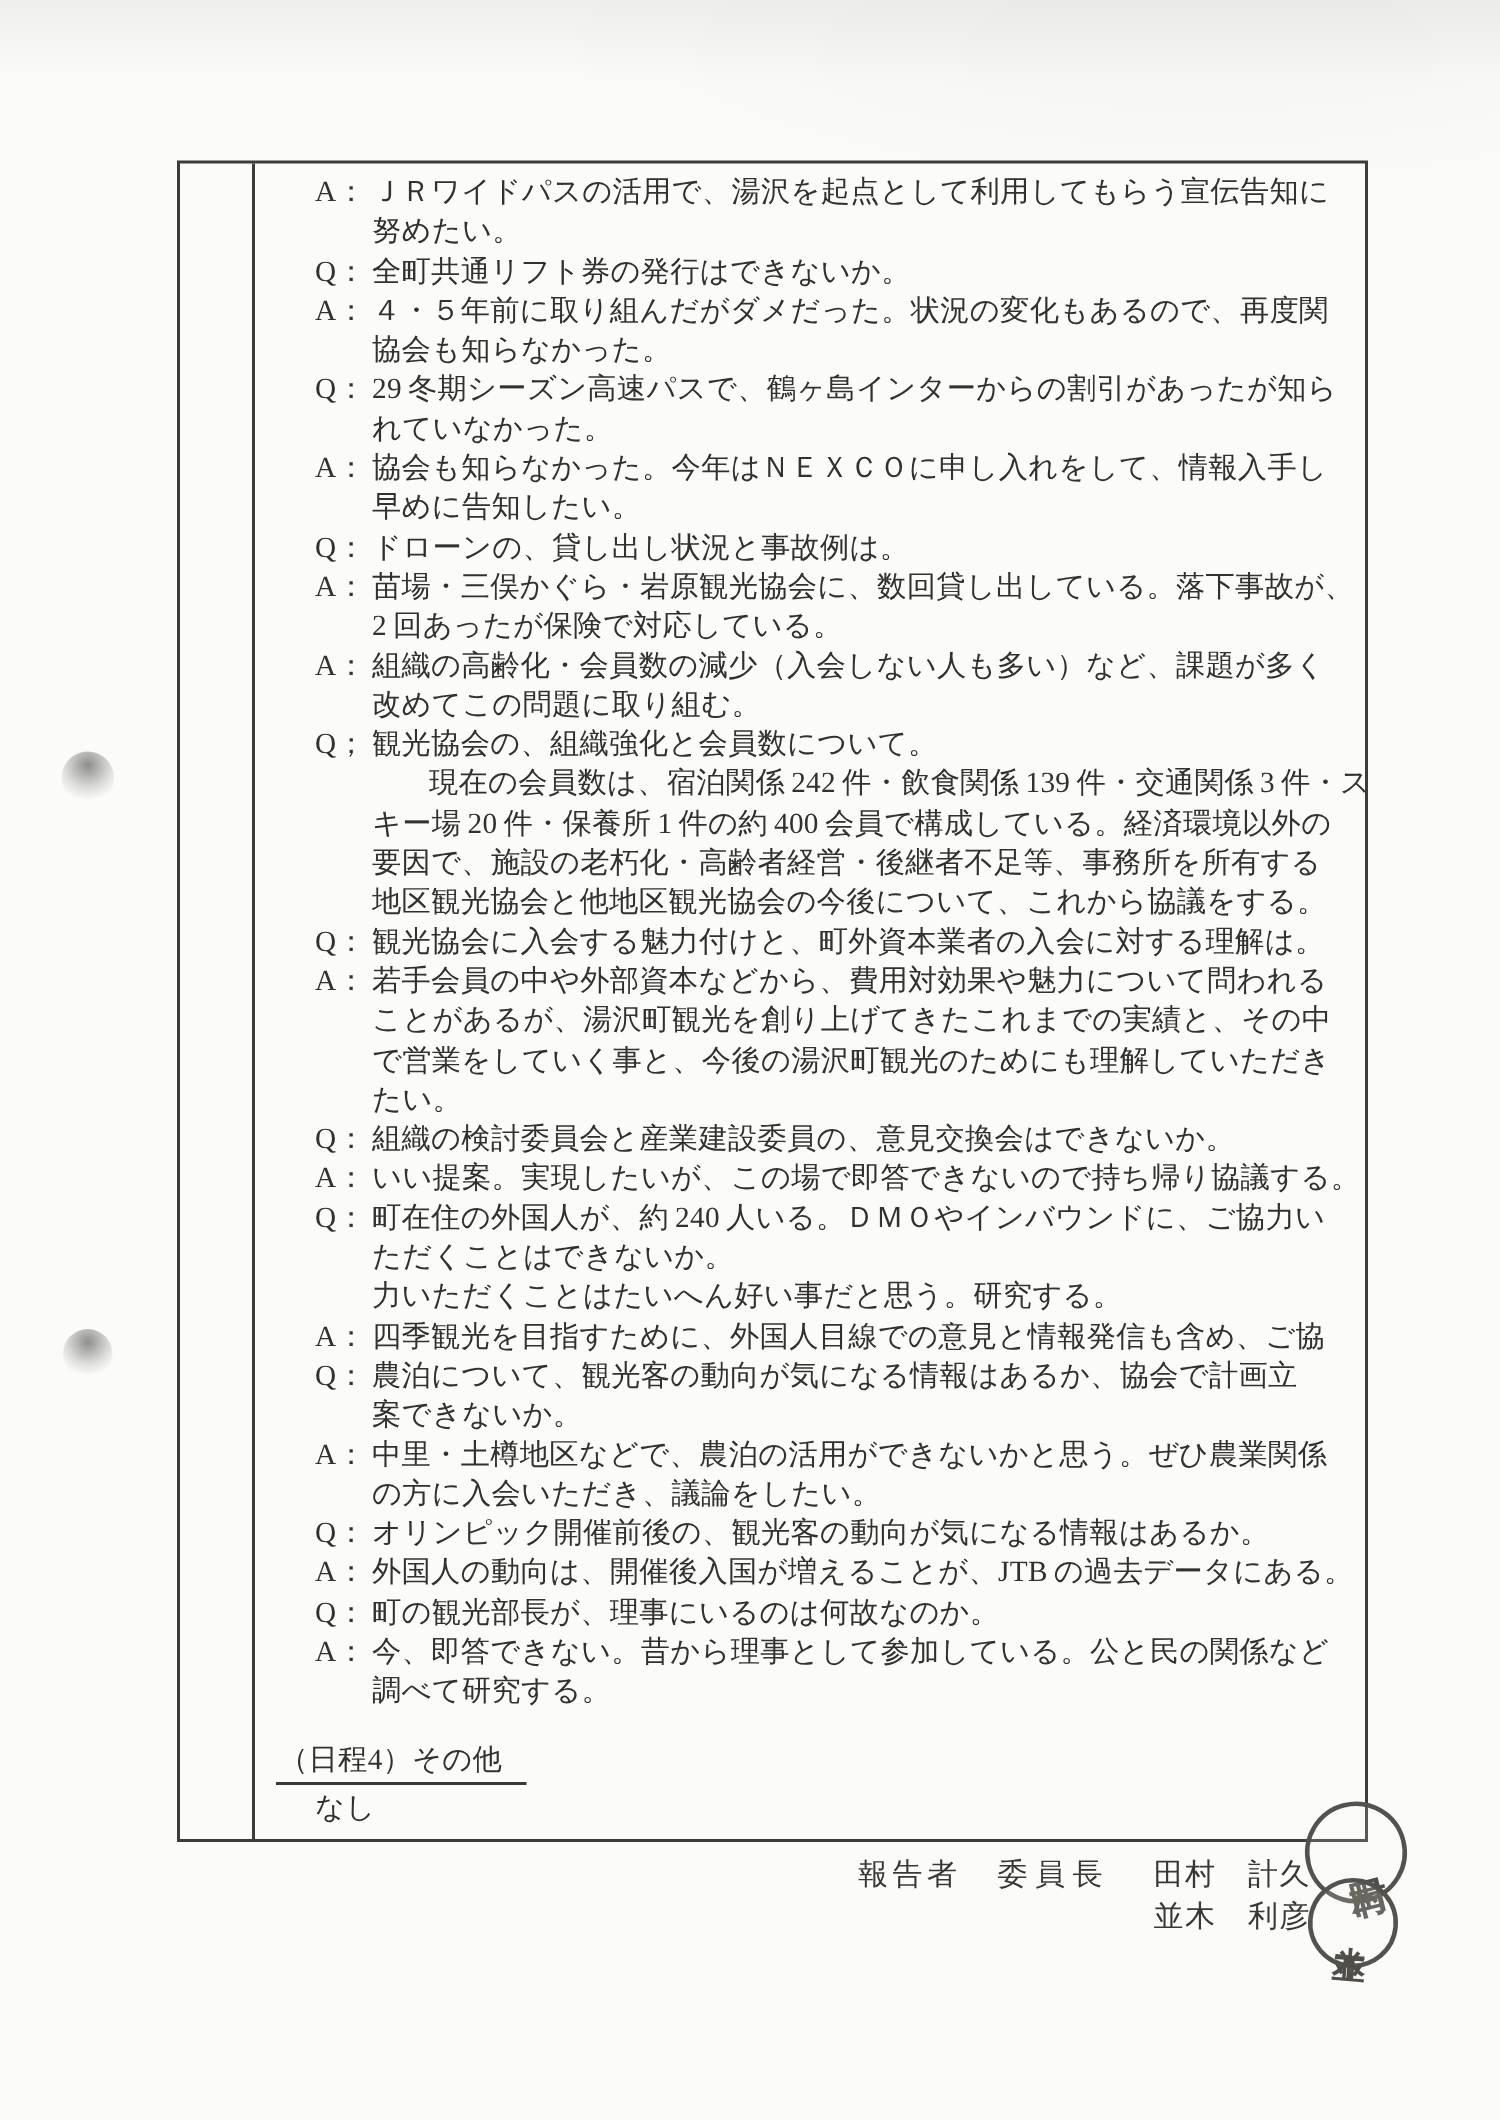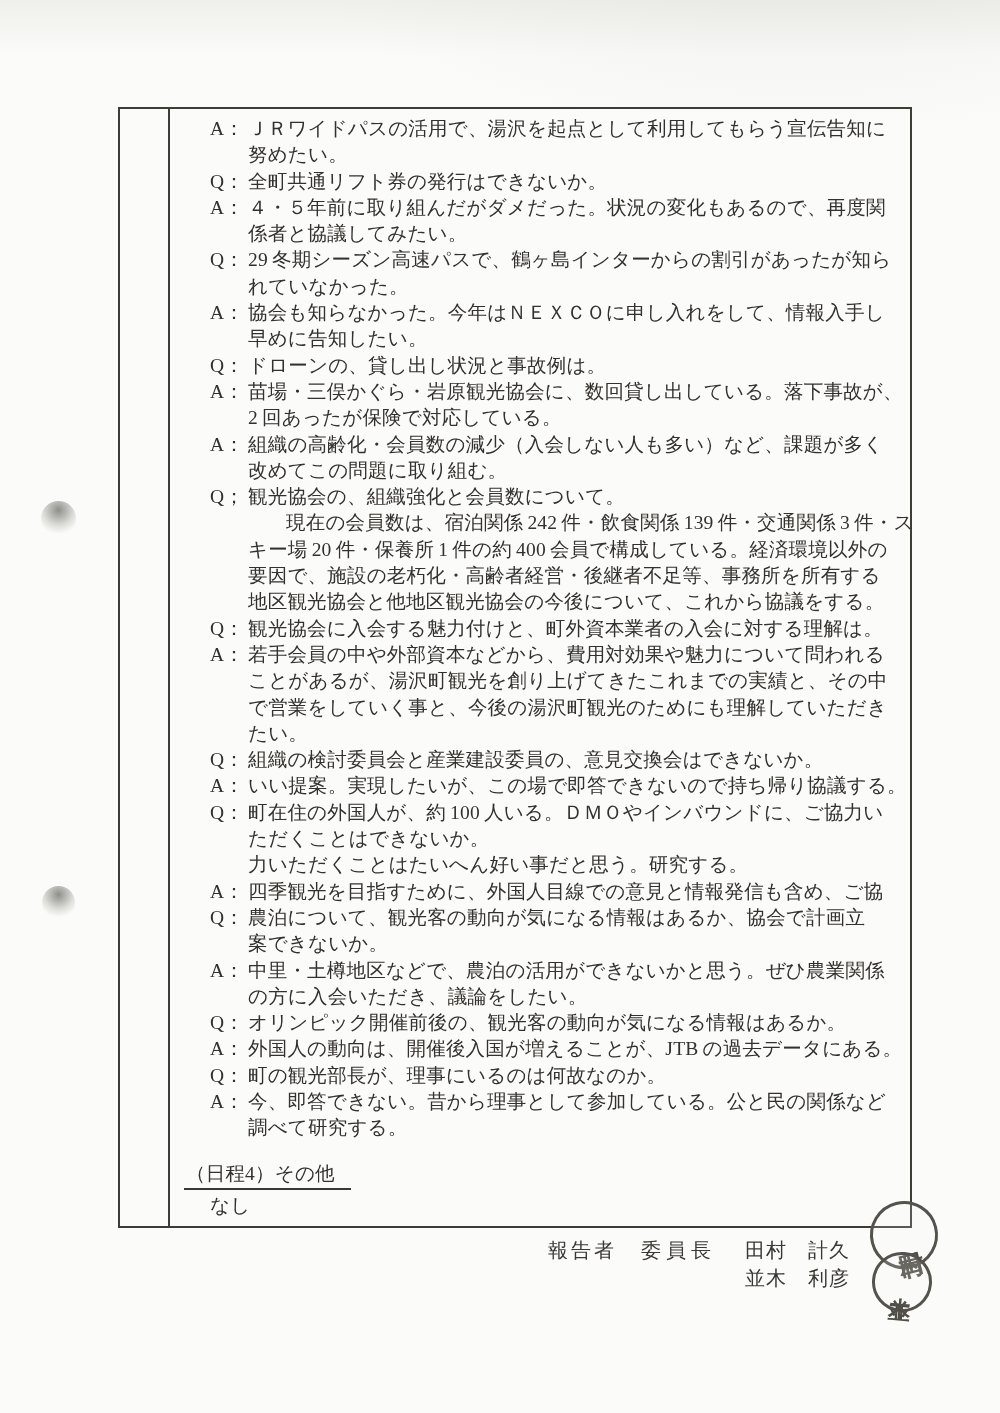--- a/index.html
+++ b/index.html
@@ -48,21 +48,21 @@
   .closing{margin-top:19px;}
   .closing-heading{margin-left:-26px;}
   .closing-heading .u{
     display:inline-block;
     padding:0 16px 1px 2px;
     border-bottom:2px solid #3a3833;
   }
   .closing-body{margin-top:3px;}
 
   .signature{
-    position:absolute;left:548px;top:1236px;
+    position:absolute;left:572px;top:1236px;
     display:flex;align-items:flex-start;
     font-size:20px;line-height:28px;color:#3a3833;
   }
   .sig-reporter{letter-spacing:3px;margin-right:24px;}
   .sig-role{margin-right:34px;}
   .sig-names .sig-name{letter-spacing:1px;}
 
   .seal{
     position:absolute;border-radius:50%;
     border:3px solid #54524c;color:#504e48;
@@ -88,21 +88,21 @@
       <div>
           <div class="qa-item">
             <div class="qa-line"><span class="qa-speaker">A：</span><span class="qa-text">ＪＲワイドパスの活用で、湯沢を起点として利用してもらう宣伝告知に</span></div>
             <div class="qa-line cont"><span class="qa-text">努めたい。</span></div>
           </div>
           <div class="qa-item">
             <div class="qa-line"><span class="qa-speaker">Q：</span><span class="qa-text">全町共通リフト券の発行はできないか。</span></div>
           </div>
           <div class="qa-item">
             <div class="qa-line"><span class="qa-speaker">A：</span><span class="qa-text">４・５年前に取り組んだがダメだった。状況の変化もあるので、再度関</span></div>
-            <div class="qa-line cont"><span class="qa-text">係者と協議してみたい。</span></div>
+            <div class="qa-line cont"><span class="qa-text">協会も知らなかった。</span></div>
           </div>
           <div class="qa-item">
             <div class="qa-line"><span class="qa-speaker">Q：</span><span class="qa-text">29 冬期シーズン高速パスで、鶴ヶ島インターからの割引があったが知ら</span></div>
             <div class="qa-line cont"><span class="qa-text">れていなかった。</span></div>
           </div>
           <div class="qa-item">
             <div class="qa-line"><span class="qa-speaker">A：</span><span class="qa-text">協会も知らなかった。今年はＮＥＸＣＯに申し入れをして、情報入手し</span></div>
             <div class="qa-line cont"><span class="qa-text">早めに告知したい。</span></div>
           </div>
           <div class="qa-item">
@@ -134,21 +134,21 @@
             <div class="qa-line cont"><span class="qa-text">で営業をしていく事と、今後の湯沢町観光のためにも理解していただき</span></div>
             <div class="qa-line cont"><span class="qa-text">たい。</span></div>
           </div>
           <div class="qa-item">
             <div class="qa-line"><span class="qa-speaker">Q：</span><span class="qa-text">組織の検討委員会と産業建設委員の、意見交換会はできないか。</span></div>
           </div>
           <div class="qa-item">
             <div class="qa-line"><span class="qa-speaker">A：</span><span class="qa-text">いい提案。実現したいが、この場で即答できないので持ち帰り協議する。</span></div>
           </div>
           <div class="qa-item">
-            <div class="qa-line"><span class="qa-speaker">Q：</span><span class="qa-text">町在住の外国人が、約 100 人いる。ＤＭＯやインバウンドに、ご協力い</span></div>
+            <div class="qa-line"><span class="qa-speaker">Q：</span><span class="qa-text">町在住の外国人が、約 240 人いる。ＤＭＯやインバウンドに、ご協力い</span></div>
             <div class="qa-line cont"><span class="qa-text">ただくことはできないか。</span></div>
           </div>
           <div class="qa-item">
             <div class="qa-line cont"><span class="qa-text">力いただくことはたいへん好い事だと思う。研究する。</span></div>
             <div class="qa-line"><span class="qa-speaker">A：</span><span class="qa-text">四季観光を目指すために、外国人目線での意見と情報発信も含め、ご協</span></div>
           </div>
           <div class="qa-item">
             <div class="qa-line"><span class="qa-speaker">Q：</span><span class="qa-text">農泊について、観光客の動向が気になる情報はあるか、協会で計画立</span></div>
             <div class="qa-line cont"><span class="qa-text">案できないか。</span></div>
           </div>

